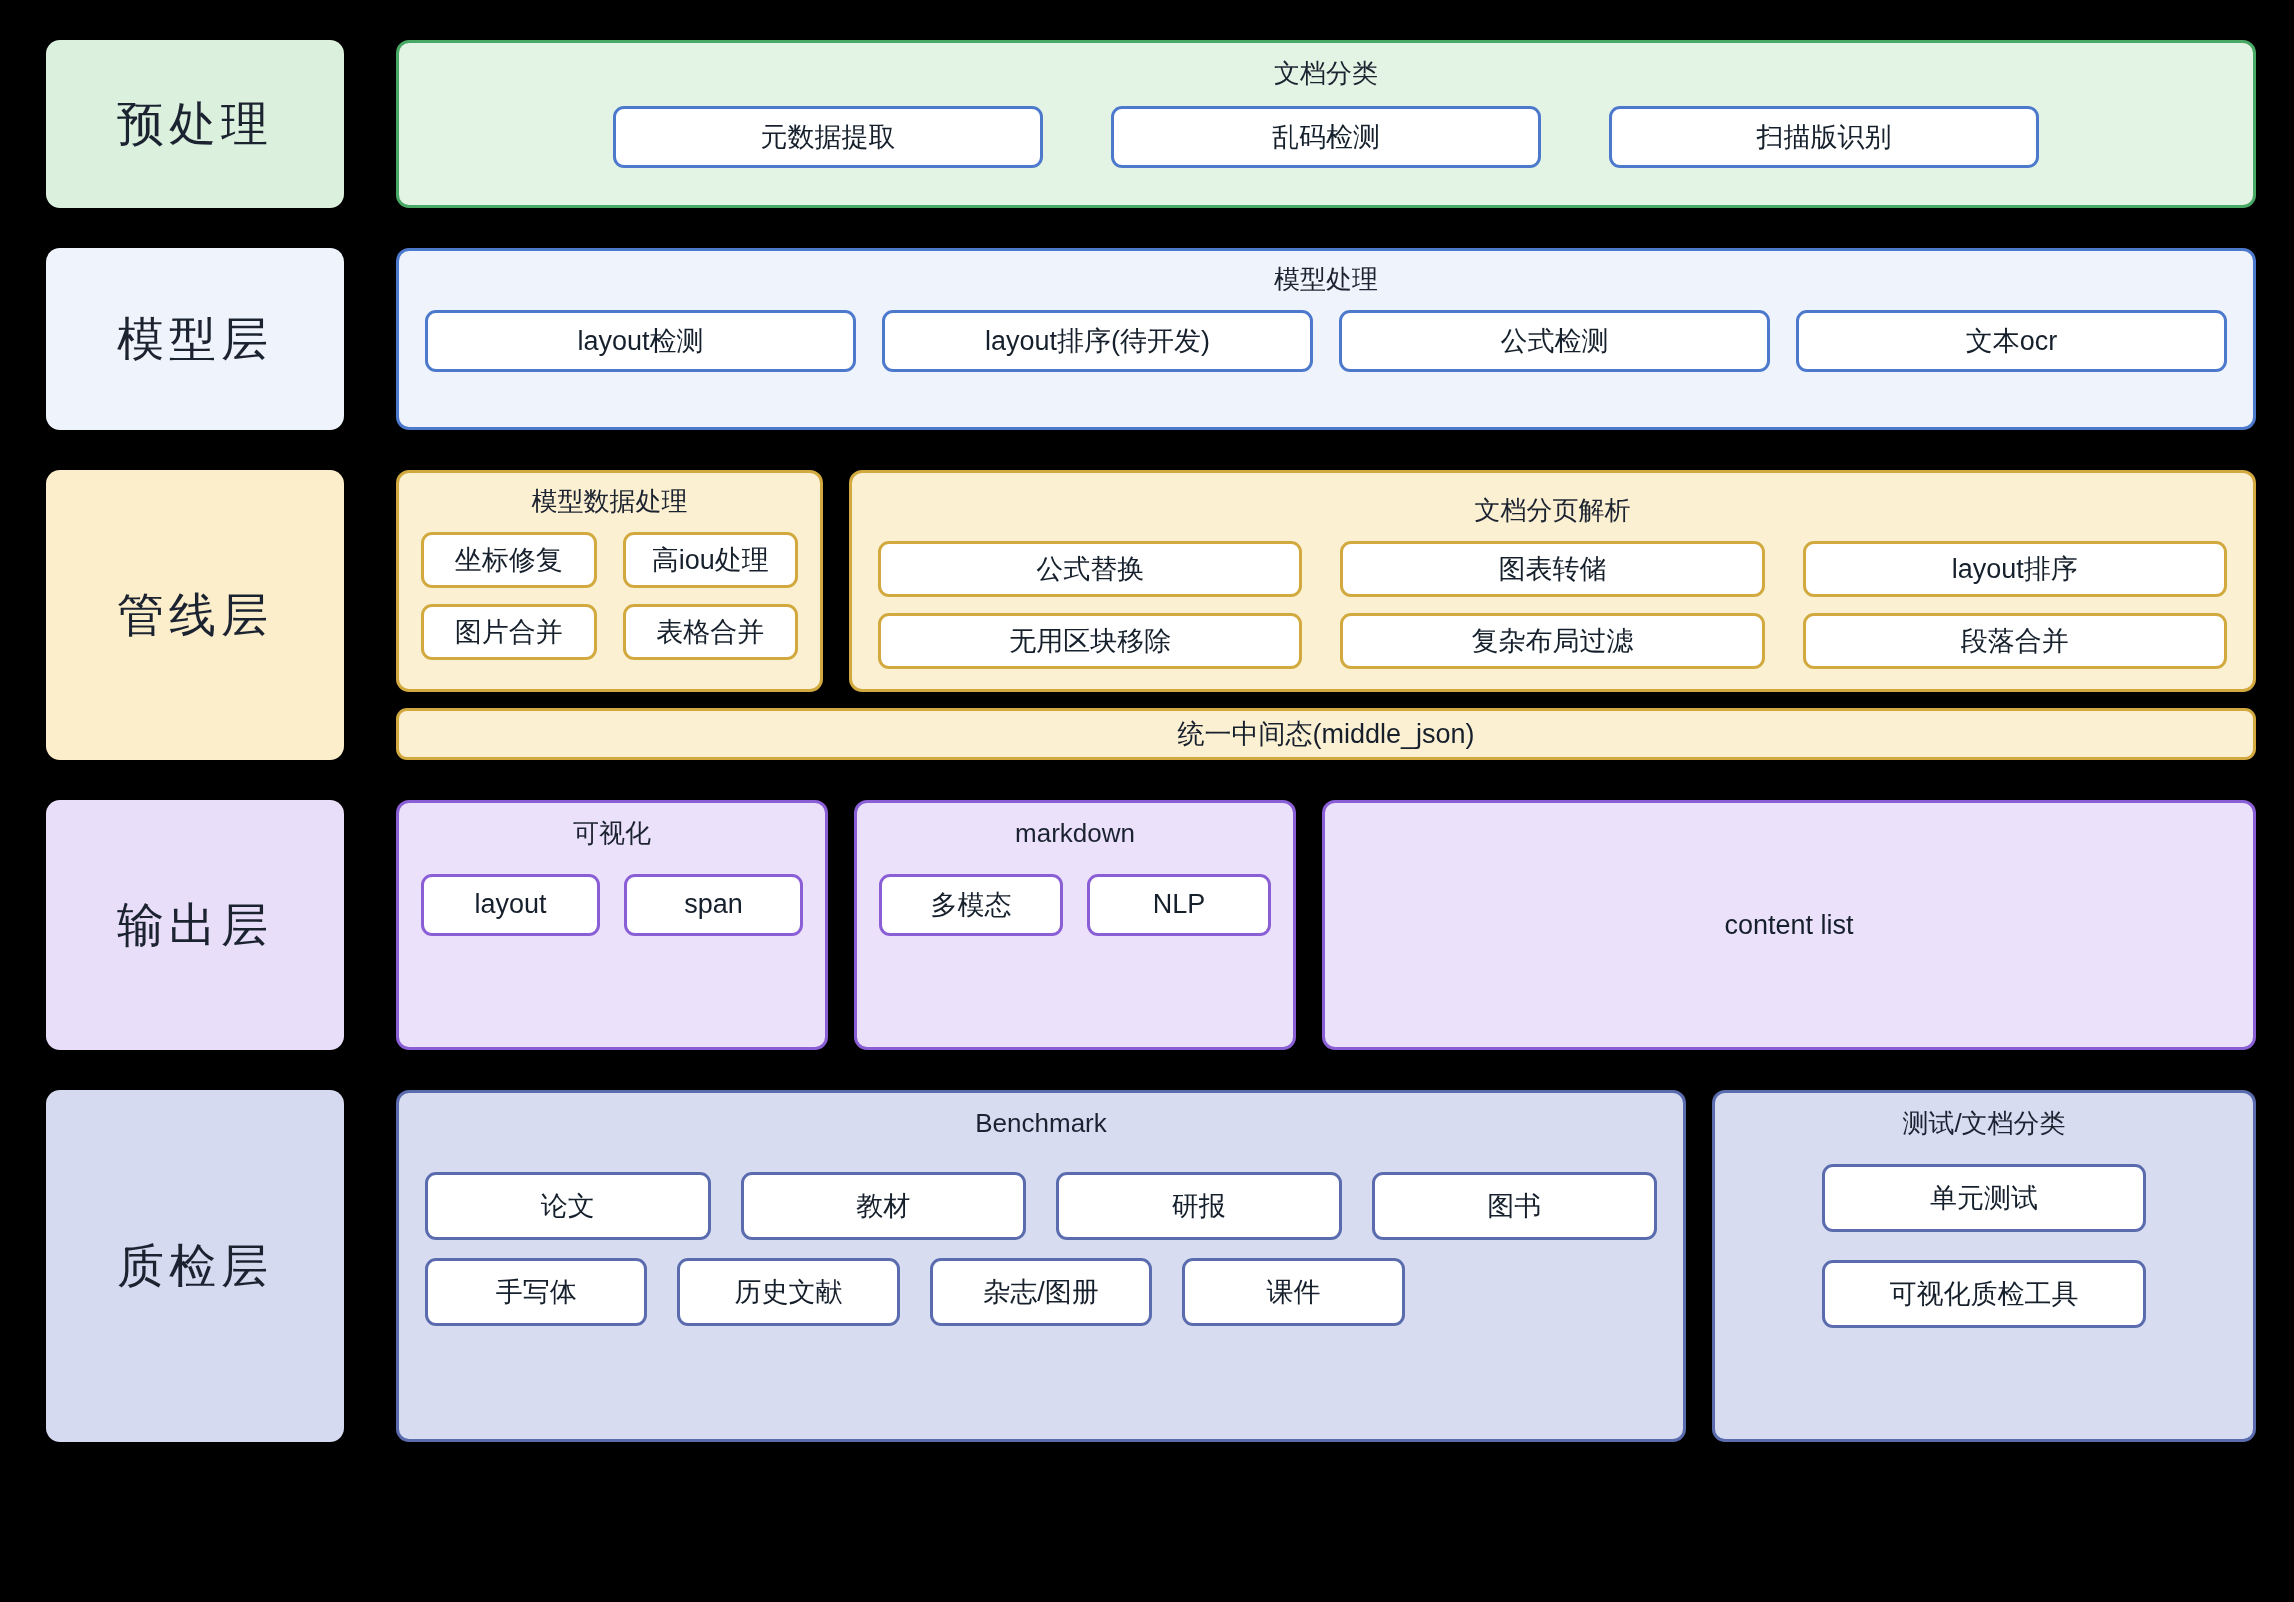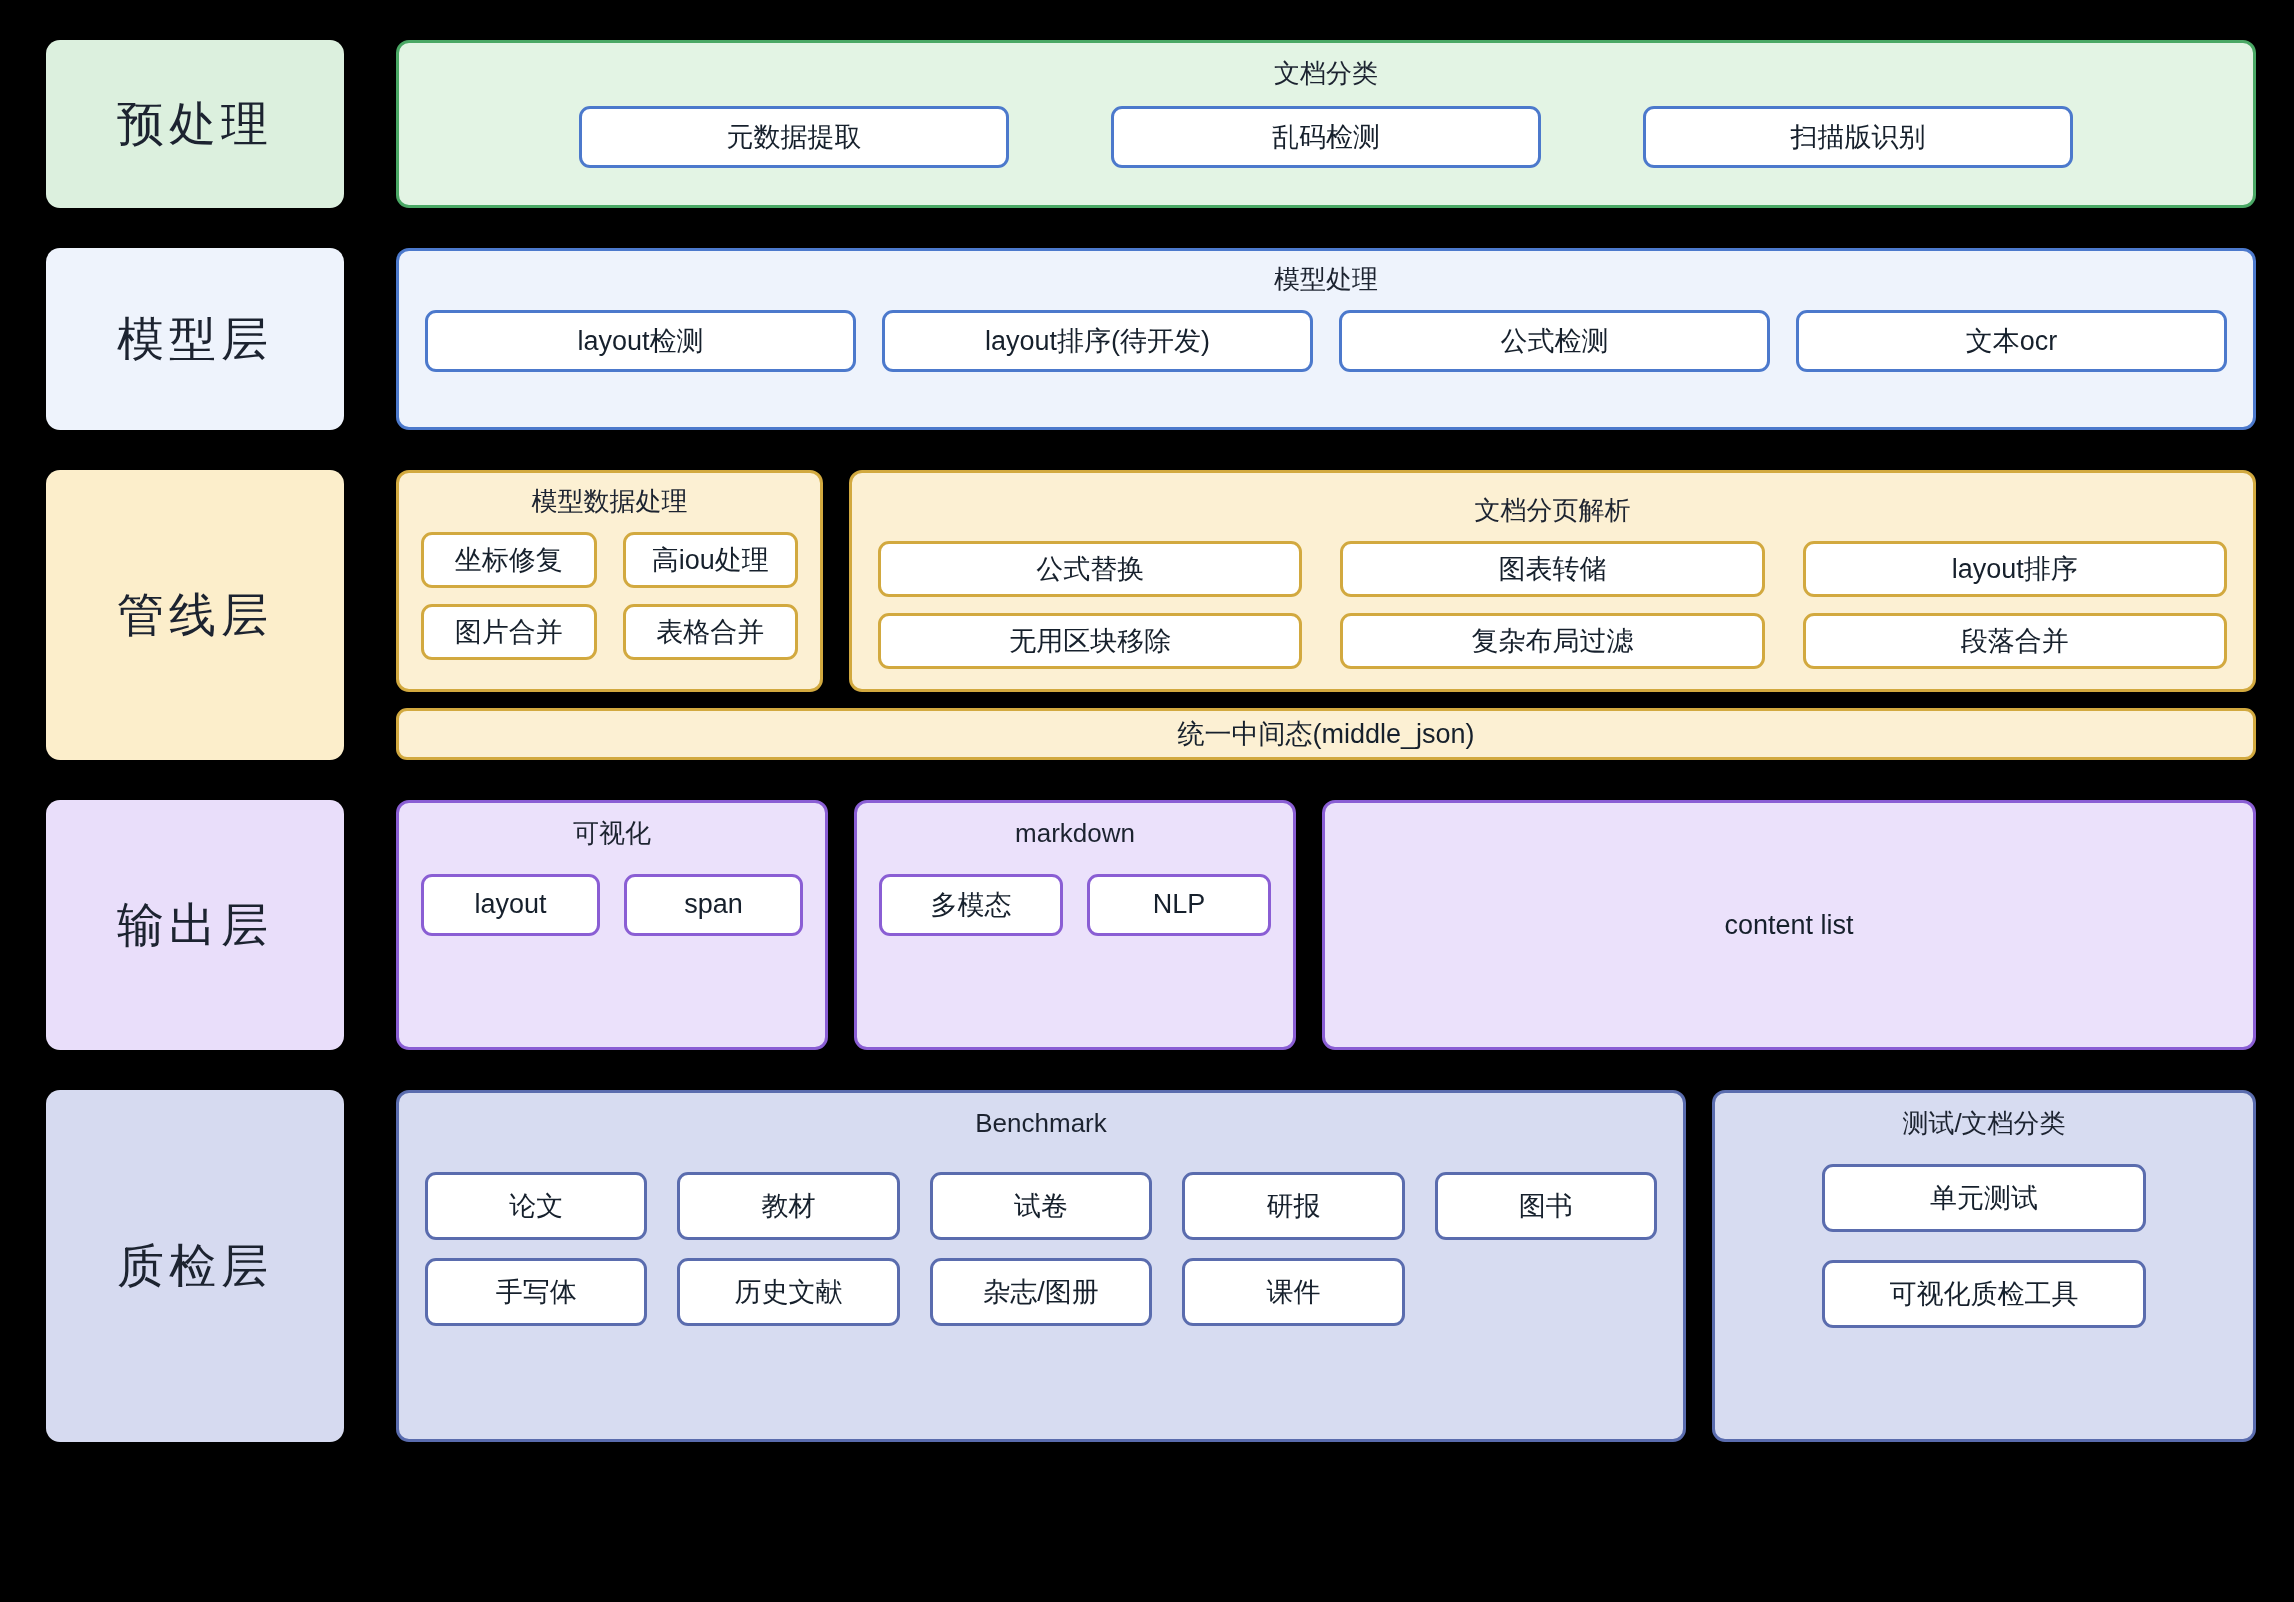--- a/index.html
+++ b/index.html
@@ -99,21 +99,21 @@
 
   
   #row-pre { height: 168px; }
   #chip-pre { background: #dcf0de; }
   #panel-pre {
     flex: 1 1 auto;
     background: #e3f4e4;
     border-color: #4aa865;
     padding: 16px 30px 22px 30px;
   }
-  #panel-pre .chips { gap: 102px; margin-top: 18px; }
+  #panel-pre .chips { gap: 68px; margin-top: 18px; }
   #panel-pre .chip {
     border-color: #4c79cc;
     width: 430px;
     height: 62px;
   }
 
   
   #row-model { height: 182px; }
   #chip-model { background: #eef3fc; }
   #panel-model {
@@ -298,21 +298,20 @@
   <div class="row" id="row-qa">
     <div class="layer-chip" id="chip-qa">质检层</div>
     <div class="row-body-h">
 
       <div class="panel panel-slate" id="panel-bench">
         <div class="panel-title">Benchmark</div>
         <div class="chips-wrap">
           <div class="chips row-a">
             <div class="chip">论文</div>
             <div class="chip">教材</div>
-            <div class="chip">试卷</div>
             <div class="chip">研报</div>
             <div class="chip">图书</div>
           </div>
           <div class="chips row-b">
             <div class="chip">手写体</div>
             <div class="chip">历史文献</div>
             <div class="chip">杂志/图册</div>
             <div class="chip">课件</div>
             <div class="chip"></div>
           </div>

